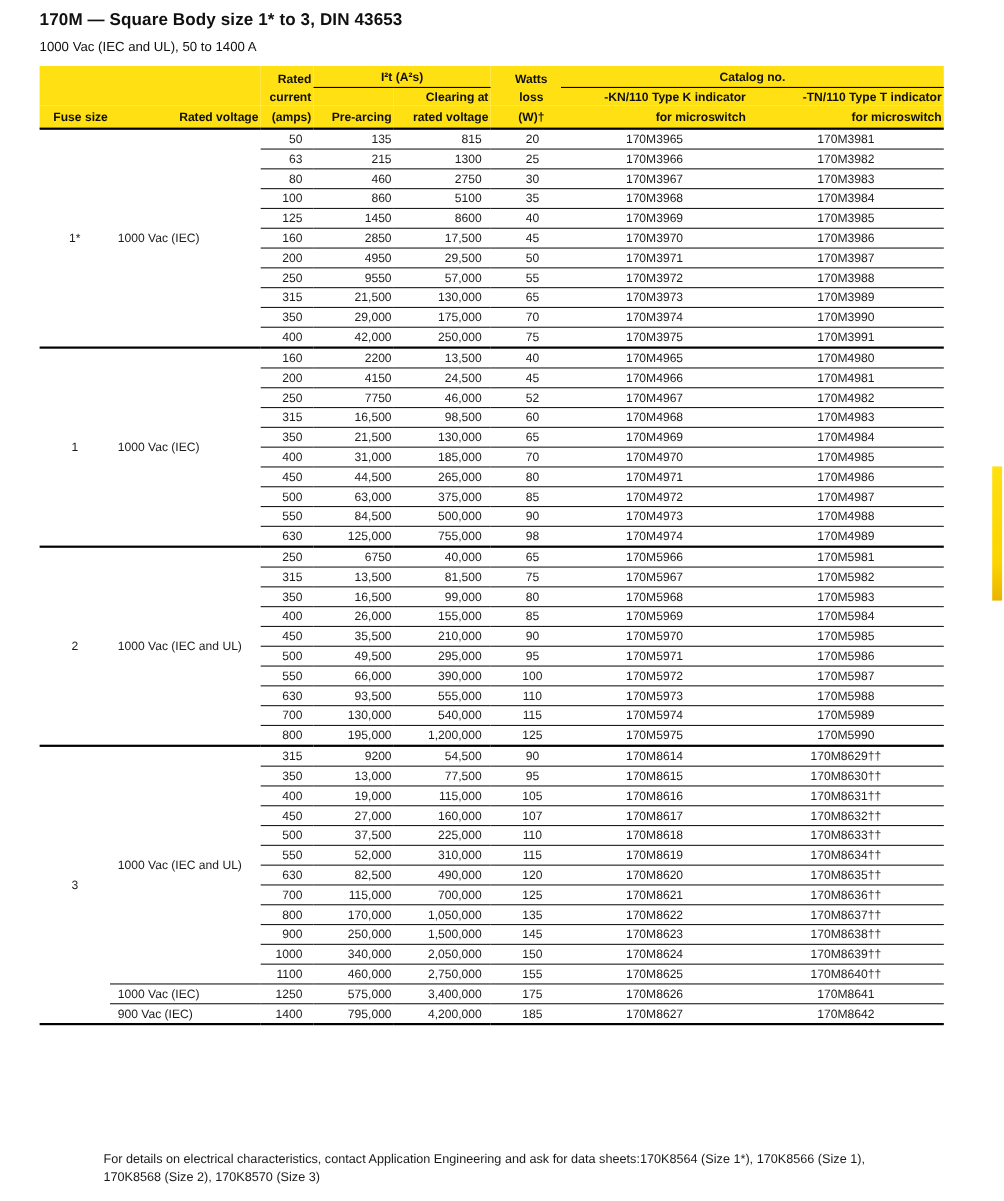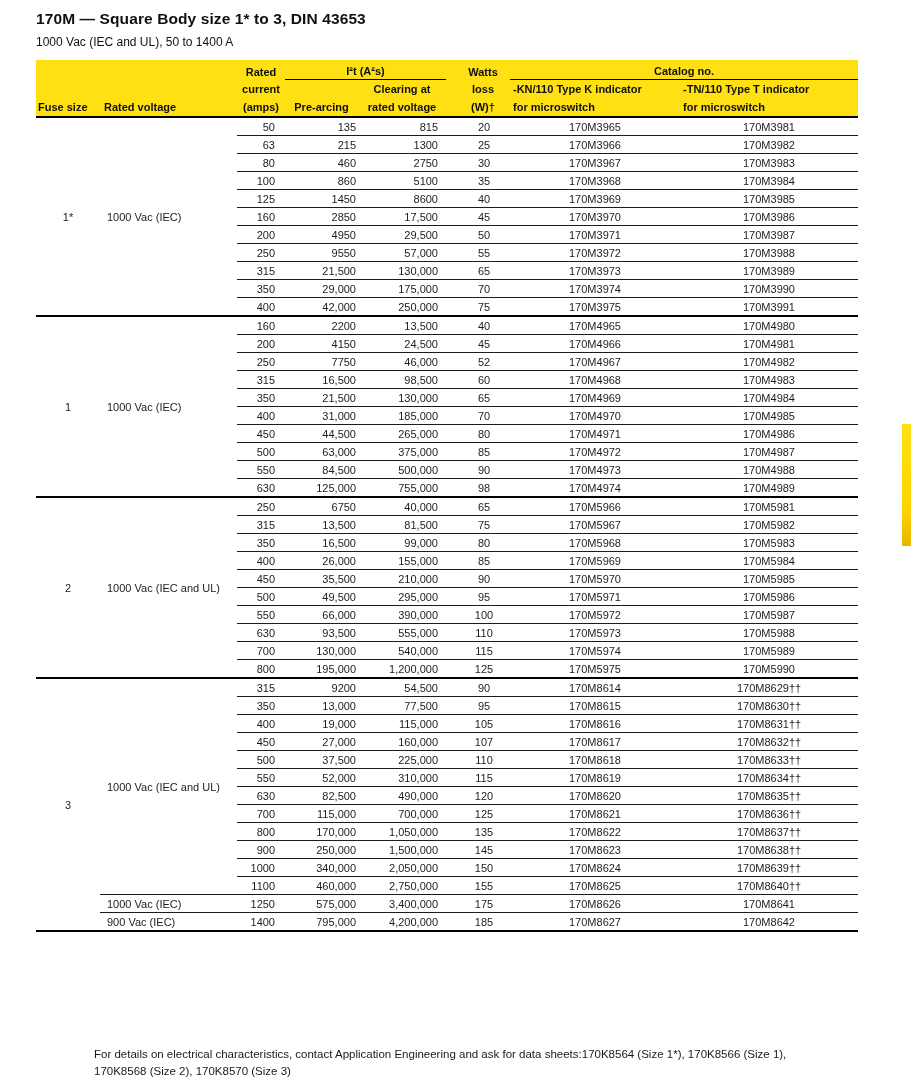--- a/index.html
+++ b/index.html
@@ -8,22 +8,22 @@
 
   .title { position:absolute; left:36px; top:10px; font-size:15.5px; font-weight:bold; color:#101010; letter-spacing:.1px; }
   .subtitle { position:absolute; left:36px; top:35px; font-size:12px; font-weight:normal; color:#101010; }
 
   table.fuse-table { position:absolute; left:36px; top:60px; width:822px; border-collapse:collapse; table-layout:fixed; }
 
   thead th { background:var(--yellow,#FFE012); font-weight:bold; font-size:11px; line-height:1.22; padding:0 2px; vertical-align:bottom; color:#101010; }
   thead tr.h1 th { height:18px; }
   thead tr.h2 th { height:16px; }
   thead tr.h3 th { height:18px; border-bottom:2px solid #000; padding-bottom:2px; }
-  th.left { text-align:left; }
-  th.right { }
+  th.left { text-align:right; }
+  th.right { text-align:right; }
   th.group-underline { border-bottom:1px solid #000; text-align:center; padding-bottom:1px; }
   th.watts-h { text-align:center; padding-left:12px; }
   th.fuse-h { padding-left:2px; }
   th.volt-h { padding-left:4px; }
   th.cat-h { padding-left:3px; }
 
   td { font-size:11px; height:17px; padding:0; vertical-align:middle; color:#1c1c1c; }
   td.num { text-align:right; border-bottom:1px solid #1c1c1c; }
   td.current-cell { padding-right:10px; }
   td.pre-cell { padding-right:2px; }

